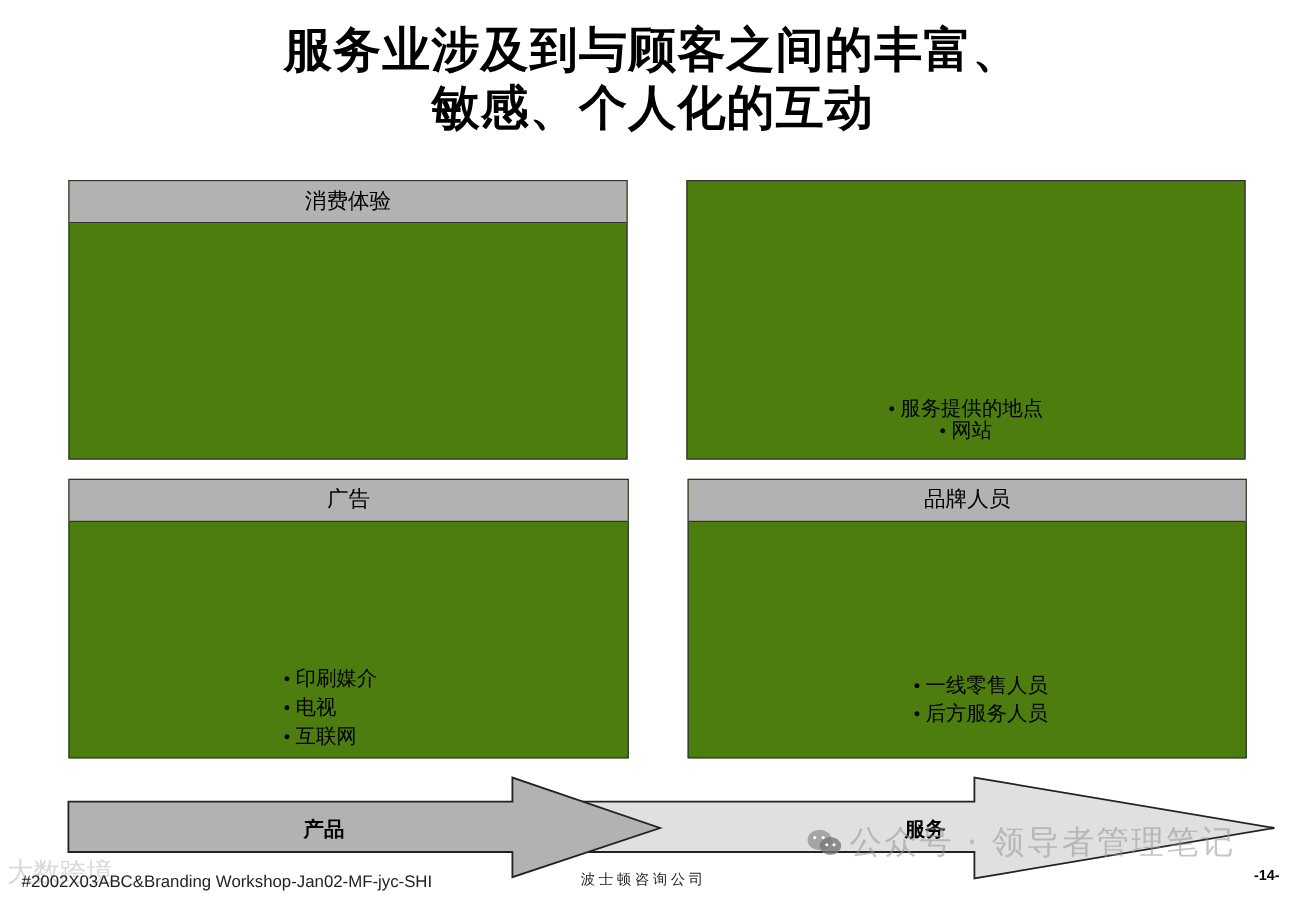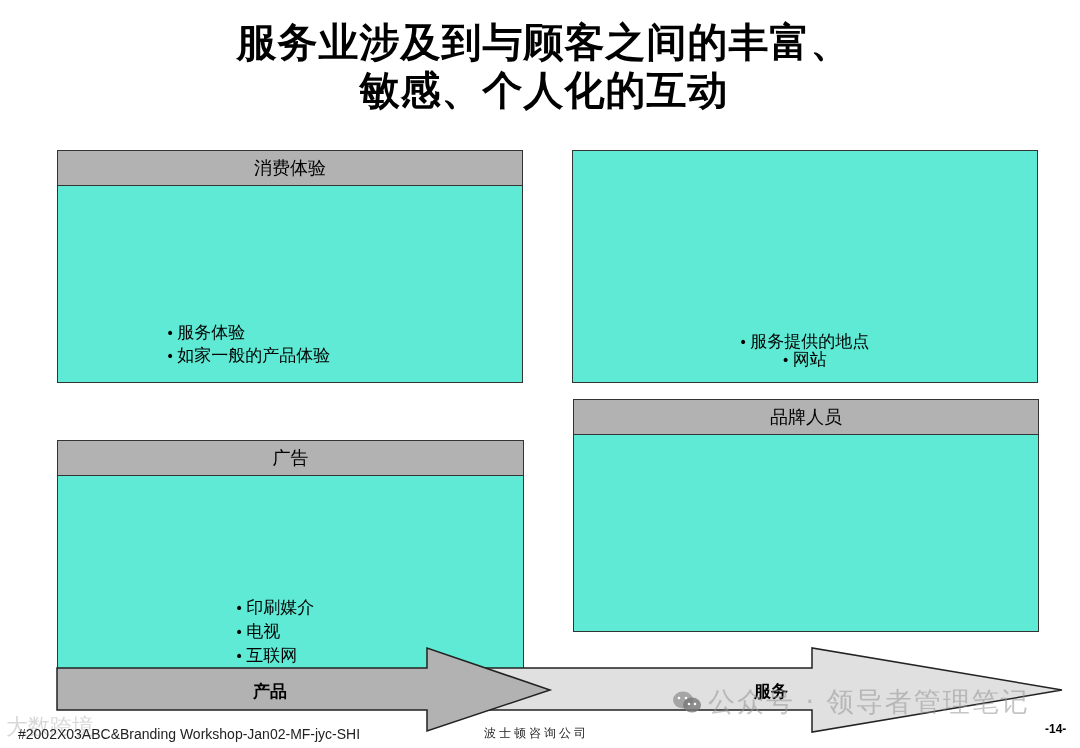--- a/index.html
+++ b/index.html
@@ -1,31 +1,31 @@
 <!DOCTYPE html>
 <html><head>
 <meta charset="utf-8">
 <style>
   html, body { margin:0; padding:0; }
   body { width:1080px; height:748px; background:#ffffff; position:relative; overflow:hidden;
          font-family: "DejaVu Sans", "Liberation Sans", sans-serif; color:#000; }
   .title { position:absolute; left:4px; top:18px; width:1080px; text-align:center;
            font-size:40px; font-weight:bold; line-height:48px; letter-spacing:1px; }
-  .panel { position:absolute; border:1.5px solid #333; background:#5eead4; box-sizing:border-box; }
+  .panel { position:absolute; border:1.5px solid #333; background:#4d7c0f; box-sizing:border-box; }
   .panel .hdr { height:35px; background:#b2b2b2; border-bottom:1.5px solid #333; box-sizing:border-box;
                 text-align:center; font-size:18px; line-height:34px; }
   .panel ul { list-style:none; margin:0; padding:0; position:absolute; }
   .panel li { font-size:17px; line-height:22px; white-space:nowrap; }
   .panel li::before { content:"•"; margin-right:3px; font-size:14px; }
   #p1 { left:57px; top:150px; width:466px; height:233px; }
   #p1 ul { left:108px; top:170px; }
   #p2 { left:572px; top:150px; width:466px; height:233px; }
   #p2 ul { left:166px; top:182px;text-align:center; }
   #p2 li { line-height:17px; }
-  #p3 { left:57px; top:399px; width:467px; height:233px;margin-top:41px; }
+  #p3 { left:57px; top:399px; width:467px; height:233px; }
   #p3 ul { left:177px; top:155px; }
   #p3 li { line-height:23px; }
   #p4 { left:573px; top:399px; width:466px; height:233px; }
   #p4 ul { left:186px; top:161px; }
   .arrows { position:absolute; left:0; top:0; }
   .arrow-label { position:absolute; font-size:17px; font-weight:bold;font-family:Liberation Mono, monospace; }
   .footer-left { position:absolute; left:18px; top:726px; font-size:14px; font-family:"Liberation Sans", sans-serif; color:#222; }
   .footer-center { position:absolute; left:484px; top:725px; font-size:12px; letter-spacing:3px; color:#222;font-family:Liberation Mono, monospace; }
   .page-num { position:absolute; left:1045px; top:722px; font-size:12px; font-weight:bold; font-family:"Liberation Sans", sans-serif; }
   .watermark { position:absolute; left:672px; top:684px; font-size:27px; color:rgba(150,150,150,0.55); letter-spacing:2px; white-space:nowrap; }
@@ -35,44 +35,44 @@
 </head>
 <body>
 
 <div class="title">
   <div>服务业涉及到与顾客之间的丰富、</div>
   <div>敏感、个人化的互动</div>
 </div>
 
 <div class="panel" id="p1">
   <div class="hdr">消费体验</div>
-  <ul>
-    <li>服务体验</li>
-    <li>如家一般的产品体验</li>
-  </ul>
 </div>
 
 <div class="panel" id="p2">
   <ul>
     <li>服务提供的地点</li>
     <li>网站</li>
   </ul>
 </div>
 
 <div class="panel" id="p3">
   <div class="hdr">广告</div>
   <ul>
     <li>印刷媒介</li>
     <li>电视</li>
     <li>互联网</li>
   </ul>
 </div>
 
 <div class="panel" id="p4">
   <div class="hdr">品牌人员</div>
+  <ul>
+    <li>一线零售人员</li>
+    <li>后方服务人员</li>
+  </ul>
 </div>
 
 <svg class="arrows" width="1080" height="748">
   <polygon points="480,668 812,668 812,648 1062,690 812,732 812,710 480,710" fill="#e0e0e0" stroke="#222" stroke-width="1.5"></polygon>
   <polygon points="57,668 427,668 427,648 550,690 427,731 427,710 57,710" fill="#b2b2b2" stroke="#222" stroke-width="1.5"></polygon>
 </svg>
 <div class="arrow-label" style="left:253px; top:680px;">产品</div>
 <div class="arrow-label" style="left:754px; top:680px;">服务</div>
 
 <div class="watermark">

